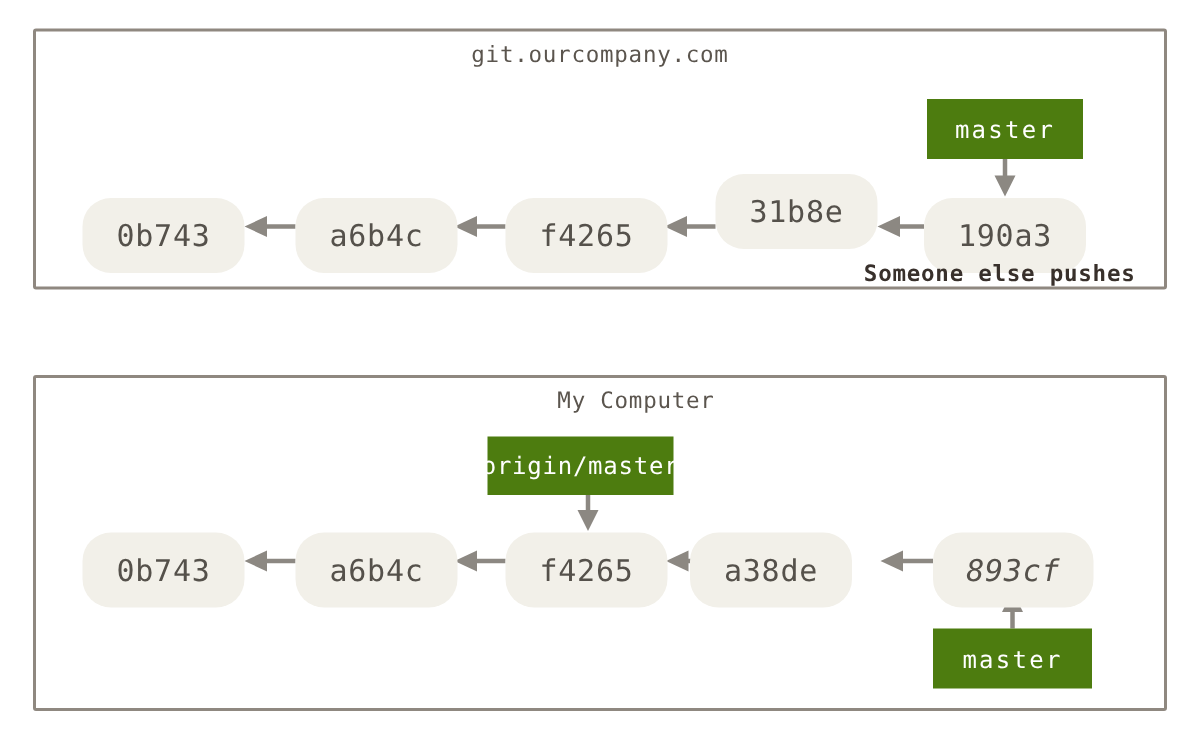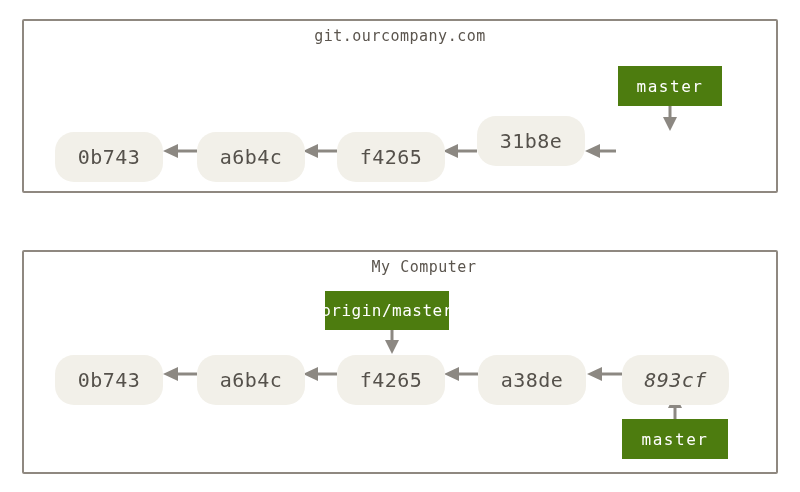--- a/index.html
+++ b/index.html
@@ -139,26 +139,28 @@
     <g>
         <line x1="675" y1="419" x2="675" y2="407"></line>
         <polygon points="675,394 668,408 682,408"></polygon>
       </g>
   </svg>
 
   <div class="pill" style="left:55px;  top:132px; width:108px;">0b743</div>
   <div class="pill" style="left:197px; top:132px; width:108px;">a6b4c</div>
   <div class="pill" style="left:337px; top:132px; width:108px;">f4265</div>
   <div class="pill" style="left:477px; top:116px; width:108px;">31b8e</div>
+  <div class="pill" style="left:616px; top:132px; width:108px;">190a3</div>
 
   <div class="branch" style="left:618px; top:66px; width:104px; height:40px;">master</div>
 
+  <div class="note" style="right:43px; top:173px;">Someone else pushes</div>
 
   <div class="pill" style="left:55px;  top:355px; width:108px;">0b743</div>
   <div class="pill" style="left:197px; top:355px; width:108px;">a6b4c</div>
   <div class="pill" style="left:337px; top:355px; width:108px;">f4265</div>
-  <div class="pill" style="left:478px; top:355px; width:108px;">a38de</div>
+  <div class="pill" style="left:460px; top:355px; width:108px;">a38de</div>
   <div class="pill" style="left:622px; top:355px; width:107px;font-style:italic;">893cf</div>
 
   <div class="branch branch-wide" style="left:325px; top:291px; width:124px; height:39px;">origin/master</div>
   <div class="branch" style="left:622px; top:419px; width:106px; height:40px;">master</div>
 
 </div>
 
 </body></html>

